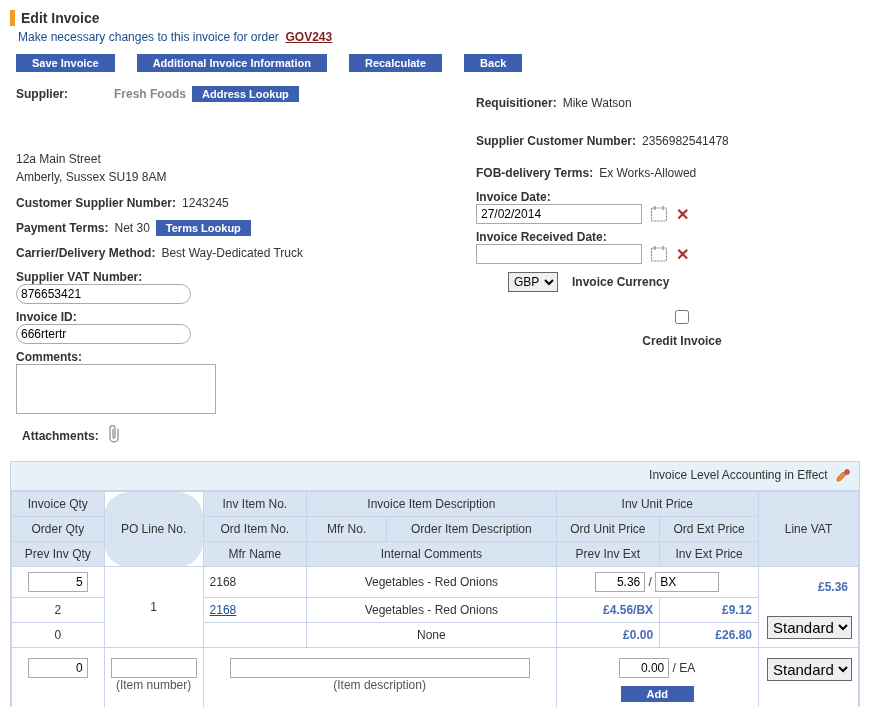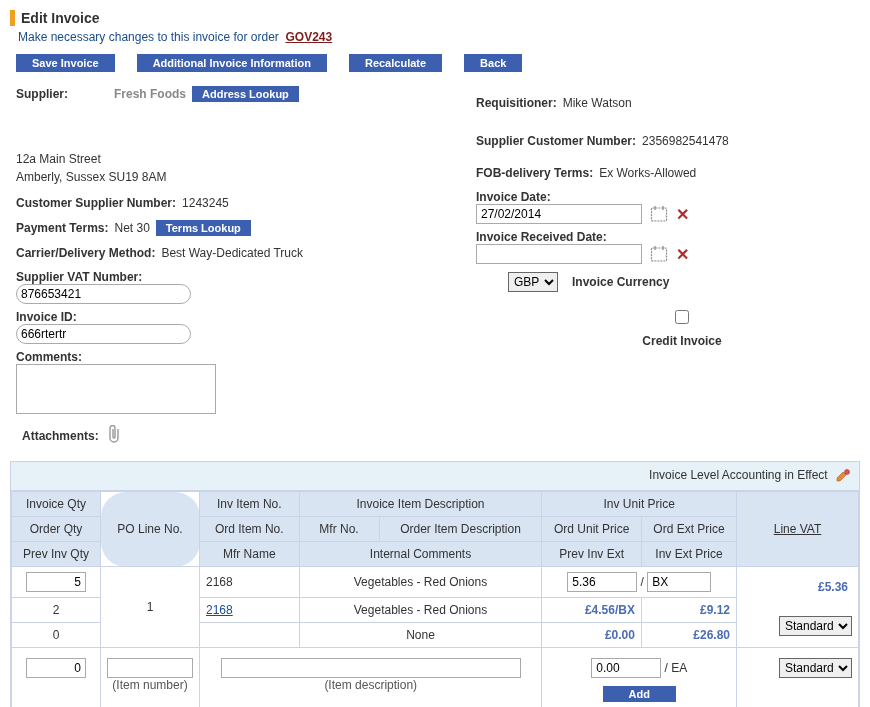--- a/index.html
+++ b/index.html
@@ -38,23 +38,23 @@
   .level-bar { background: #e6f2f7; text-align: right; padding: 6px 8px; font-size: 12px; color: #333; border-bottom: 1px solid #c9d4e8; }
   .level-icon { display:inline-block; width:16px; height:16px; vertical-align:middle; margin-left:4px; }
   table.grid { border-collapse: collapse; width: 100%; }
   table.grid th, table.grid td { border: 1px solid #c9d4e8; padding: 5px 6px; font-size: 12px; vertical-align: middle; }
   table.grid th { background: #d9e4f2; color: #333; font-weight: normal; }
   .hdr1 { font-weight: bold; }
   .ta-r { text-align: right; }
   .ta-c { text-align: center; }
   .link { color: #1a4c8b; text-decoration: underline; cursor: pointer; }
   .cell-inp { width: 60px; text-align: right; padding: 2px 4px; border: 1px solid #aaa; font-size: 12px; }
-  .cell-inp-wide { width: 70px; text-align: left; }
+  .cell-inp-wide { width: 50px; text-align: right; }
   .cell-txt { width: 100%; border: 1px solid #aaa; padding: 2px 4px; font-size: 12px; text-align: center; }
-  .vat-sel { font-size: 12px; }
+  .vat-sel { font-size: 15px; }
   .blue-num { color: #4a6db5; font-weight: bold; }
   .hint { color: #555; font-size: 12px; }
   .nowrap{white-space:nowrap;}
 </style>
 </head>
 <body>
 
 <div class="page-title-row">
   <span class="accent-bar"></span>
   <span class="page-title">Edit Invoice</span>
@@ -182,21 +182,21 @@
     </span>
   </div>
   <table class="grid">
     <thead>
       <tr>
         <th class="hdr1 ta-c">Invoice Qty</th>
         <th rowspan="3" class="ta-c" style="width:34px;border-radius:25px;">PO Line No.</th>
         <th class="hdr1">Inv Item No.</th>
         <th class="hdr1 ta-c" colspan="2">Invoice Item Description</th>
         <th class="hdr1 ta-c" colspan="2">Inv Unit Price</th>
-        <th rowspan="3" style="width:122px;text-decoration:underline;">Line VAT</th>
+        <th rowspan="3" style="width:100px;">Line VAT</th>
       </tr>
       <tr>
         <th class="ta-c">Order Qty</th>
         <th>Ord Item No.</th>
         <th style="width:80px;">Mfr No.</th>
         <th class="ta-c">Order Item Description</th>
         <th class="ta-c">Ord Unit Price</th>
         <th class="ta-c">Ord Ext Price</th>
       </tr>
       <tr>

